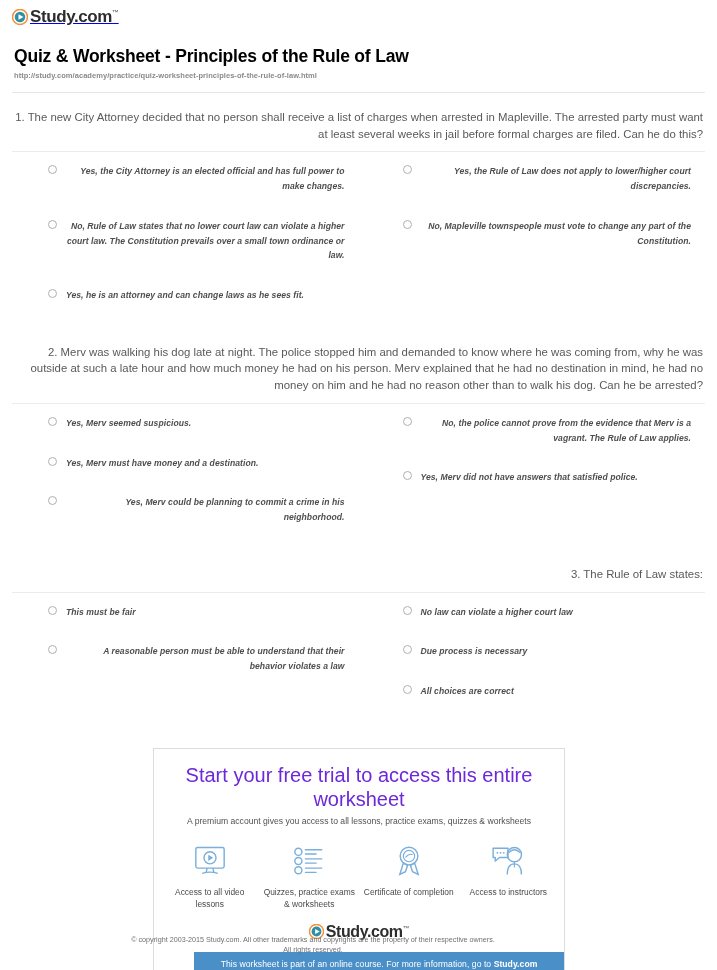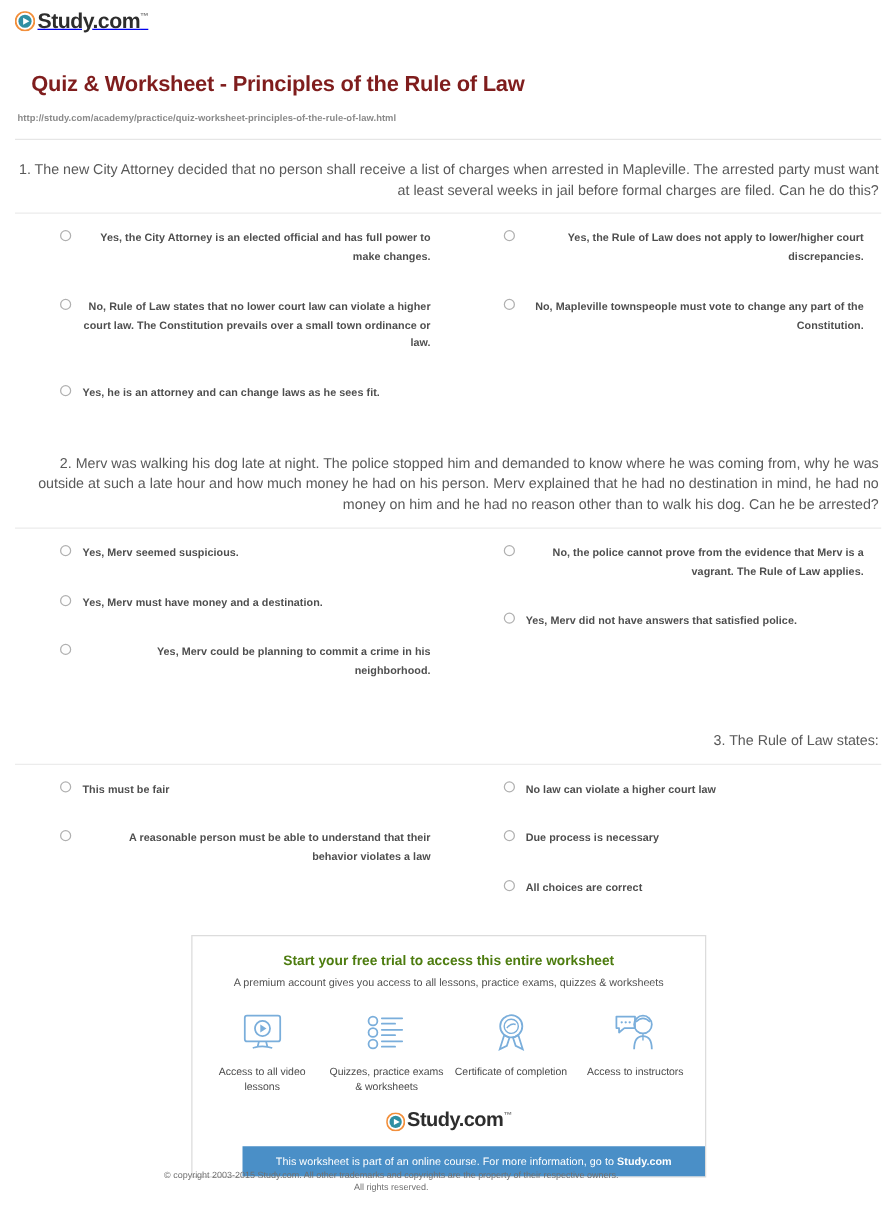--- a/index.html
+++ b/index.html
@@ -44,24 +44,24 @@
     font-size: 7px;
     vertical-align: super;
     color: #7a7a7a;
   }
 
   
   .title-wrap {
     padding: 12px 14px 0 14px;
   }
   h1.page-title {
-    margin: 11px;
+    margin: 0;
     font-size: 17.5px;
     font-weight: 700;
-    color: #7f1d1d;
+    color: #000000;
     letter-spacing: -0.2px;
     line-height: 1.25;
   }
   .page-url {
     margin-top: 3px;
     font-size: 7.5px;
     color: #8a8a8a;
     letter-spacing: 0.05px;
     font-weight: bold;
   }
@@ -90,20 +90,21 @@
     height: 1px;
     background: #ececec;
   }
   .answers {
     display: flex;
     margin-top: 12px;
   }
   .answers .col {
     width: 50%;
     padding-right: 14px;
+    font-style: italic;
   }
   .answers .col.right { padding-left: 8px; }
   .answer {
     display: flex;
     align-items: flex-start;
     margin-bottom: 25px;
     padding-left: 36px;
   }
   .radio {
     flex: 0 0 9px;
@@ -130,23 +131,23 @@
     top: 748px;
     width: 412px;
     border: 1px solid #dcdcdc;
     background: #ffffff;
   }
   .promo-head {
     text-align: center;
     padding: 14px 10px 0 10px;
   }
   .promo-title {
-    font-size: 11px;
-    color: #4d7c0f;
-    font-weight: 700;
+    font-size: 20px;
+    color: #6d28d9;
+    font-weight: 400;
     line-height: 1.2;
   }
   .promo-sub {
     margin-top: 5px;
     font-size: 8.6px;
     color: #515151;
     line-height: 1.3;
   }
   .promo-features {
     display: flex;

